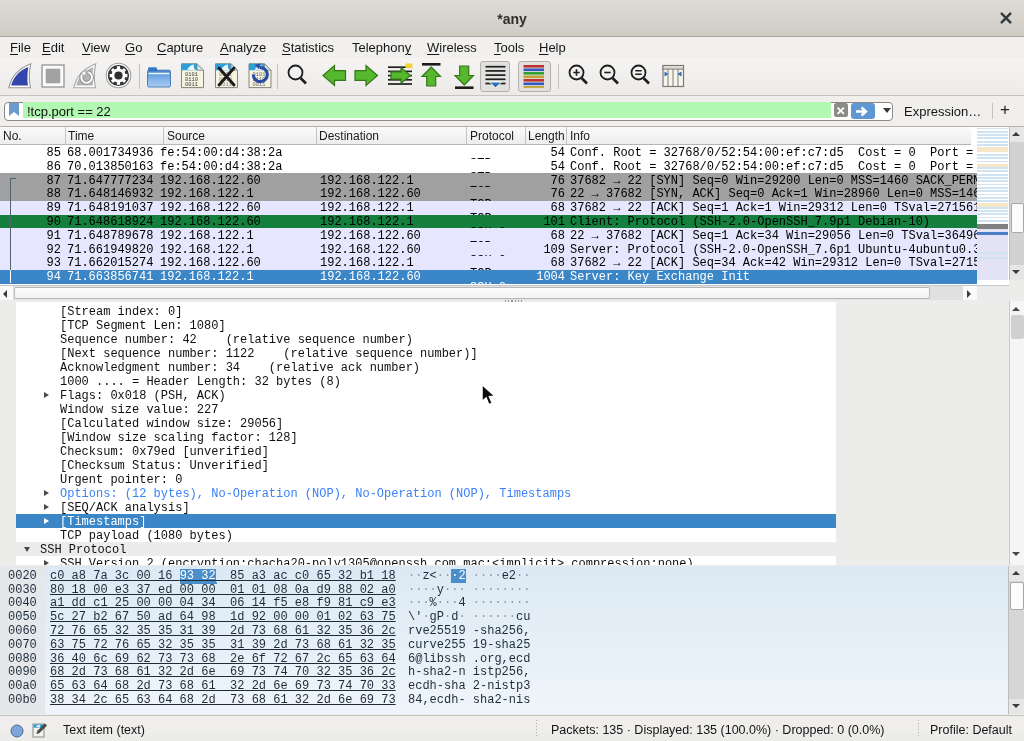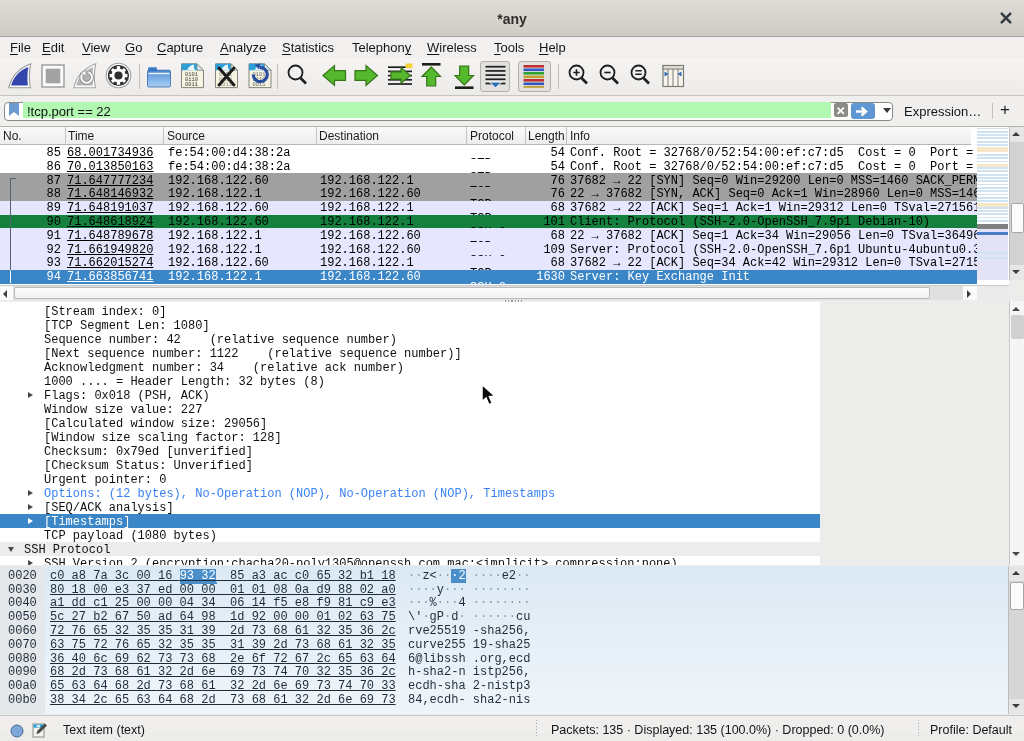--- a/index.html
+++ b/index.html
@@ -34,28 +34,28 @@
 #fplus{left:1000px;top:4px;font-size:17px;color:#222;}
 
 #plist{left:0;top:127px;width:1024px;height:174px;background:#fff;}
 #phead{left:0;top:0px;width:971px;height:18px;background:linear-gradient(#fafafa,#ededed);
  border-bottom:1px solid #b6b6b6;box-sizing:border-box;}
 #phead span{position:absolute;top:2px;font-size:12px;color:#1b1b1b;}
 .hsep{position:absolute;top:0;width:1px;height:17px;background:#c3c3c3;}
 .prow{position:absolute;left:0;width:977px;height:13.8px;overflow:hidden;}
 .prow span{position:absolute;top:0.4px;font-family:"Liberation Mono",monospace;font-size:12px;white-space:pre;}
 .c-no{left:0px;width:61px;text-align:right;}
-.c-t{left:67px;text-decoration:underline;}.c-s{left:168px;}.c-d{left:320px;}.c-p{left:470px;margin-top:11px;}
+.c-t{left:67px;}.c-s{left:160px;}.c-d{left:320px;}.c-p{left:470px;margin-top:11px;}
 .c-l{left:500px;width:65px;text-align:right;}.c-i{left:570px;}
 
 #minimap{left:977px;top:0px;width:31px;height:153px;background:#fff;}
 .mms{position:absolute;left:0;width:31px;}
 .tri{position:absolute;width:0;height:0;}
 
-#details{left:0;top:301px;width:820px;height:264px;background:#fff;overflow:hidden;
+#details{left:16px;top:301px;width:820px;height:264px;background:#fff;overflow:hidden;
  border-top:1px solid #b3b1ad;box-sizing:border-box;}
 .dline{position:absolute;left:0;width:1010px;height:14px;color:#101010;}
 .dline span{position:absolute;left:44px;top:0.5px;font-family:"Liberation Mono",monospace;font-size:12px;white-space:pre;}
 .dtri{position:absolute;top:4px;width:0;height:0;border-top:3.5px solid transparent;border-bottom:3.5px solid transparent;border-left:5px solid #4a4a4a;}
 
 #hexpane{left:0;top:566px;width:1024px;height:148px;overflow:hidden;
  background:linear-gradient(#dce9f4,#eff5fa);}
 .xrow{position:absolute;left:0;width:1008px;height:13.78px;}
 .xrow span{position:absolute;top:0.4px;font-family:"Liberation Mono",monospace;font-size:12px;white-space:pre;color:#1e2c3a;}
 .xoff{left:8px;color:#939aa0;}
@@ -350,21 +350,21 @@
         <span class="c-p">TCP</span>
         <span class="c-l">68</span>
         <span class="c-i">37682 → 22 [ACK] Seq=34 Ack=42 Win=29312 Len=0 TSval=2715616116 TSecr=3649658163</span>
       </div>
       <div class="prow" style="top:142.8px;background:#3b86c6;color:#ffffff">
         <span class="c-no">94</span>
         <span class="c-t">71.663856741</span>
         <span class="c-s">192.168.122.1</span>
         <span class="c-d">192.168.122.60</span>
         <span class="c-p">SSHv2</span>
-        <span class="c-l">1630</span>
+        <span class="c-l">1004</span>
         <span class="c-i">Server: Key Exchange Init</span>
       </div>
       <div class="abs" style="left:10px;top:51px;width:1px;height:92px;background:#53636e"></div>
       <div class="abs" style="left:10px;top:143px;width:1px;height:13px;background:#ffffff"></div>
       <div class="abs" style="left:10px;top:51px;width:6px;height:1px;background:#53636e"></div>
     </div>
 <div id="minimap" class="abs">
       <div class="mms" style="top:0.5px;height:1.9px;background:#cfe3f3"></div>
       <div class="mms" style="top:3.8px;height:1.9px;background:#cfe3f3"></div>
       <div class="mms" style="top:7.1px;height:1.9px;background:#cfe3f3"></div>

